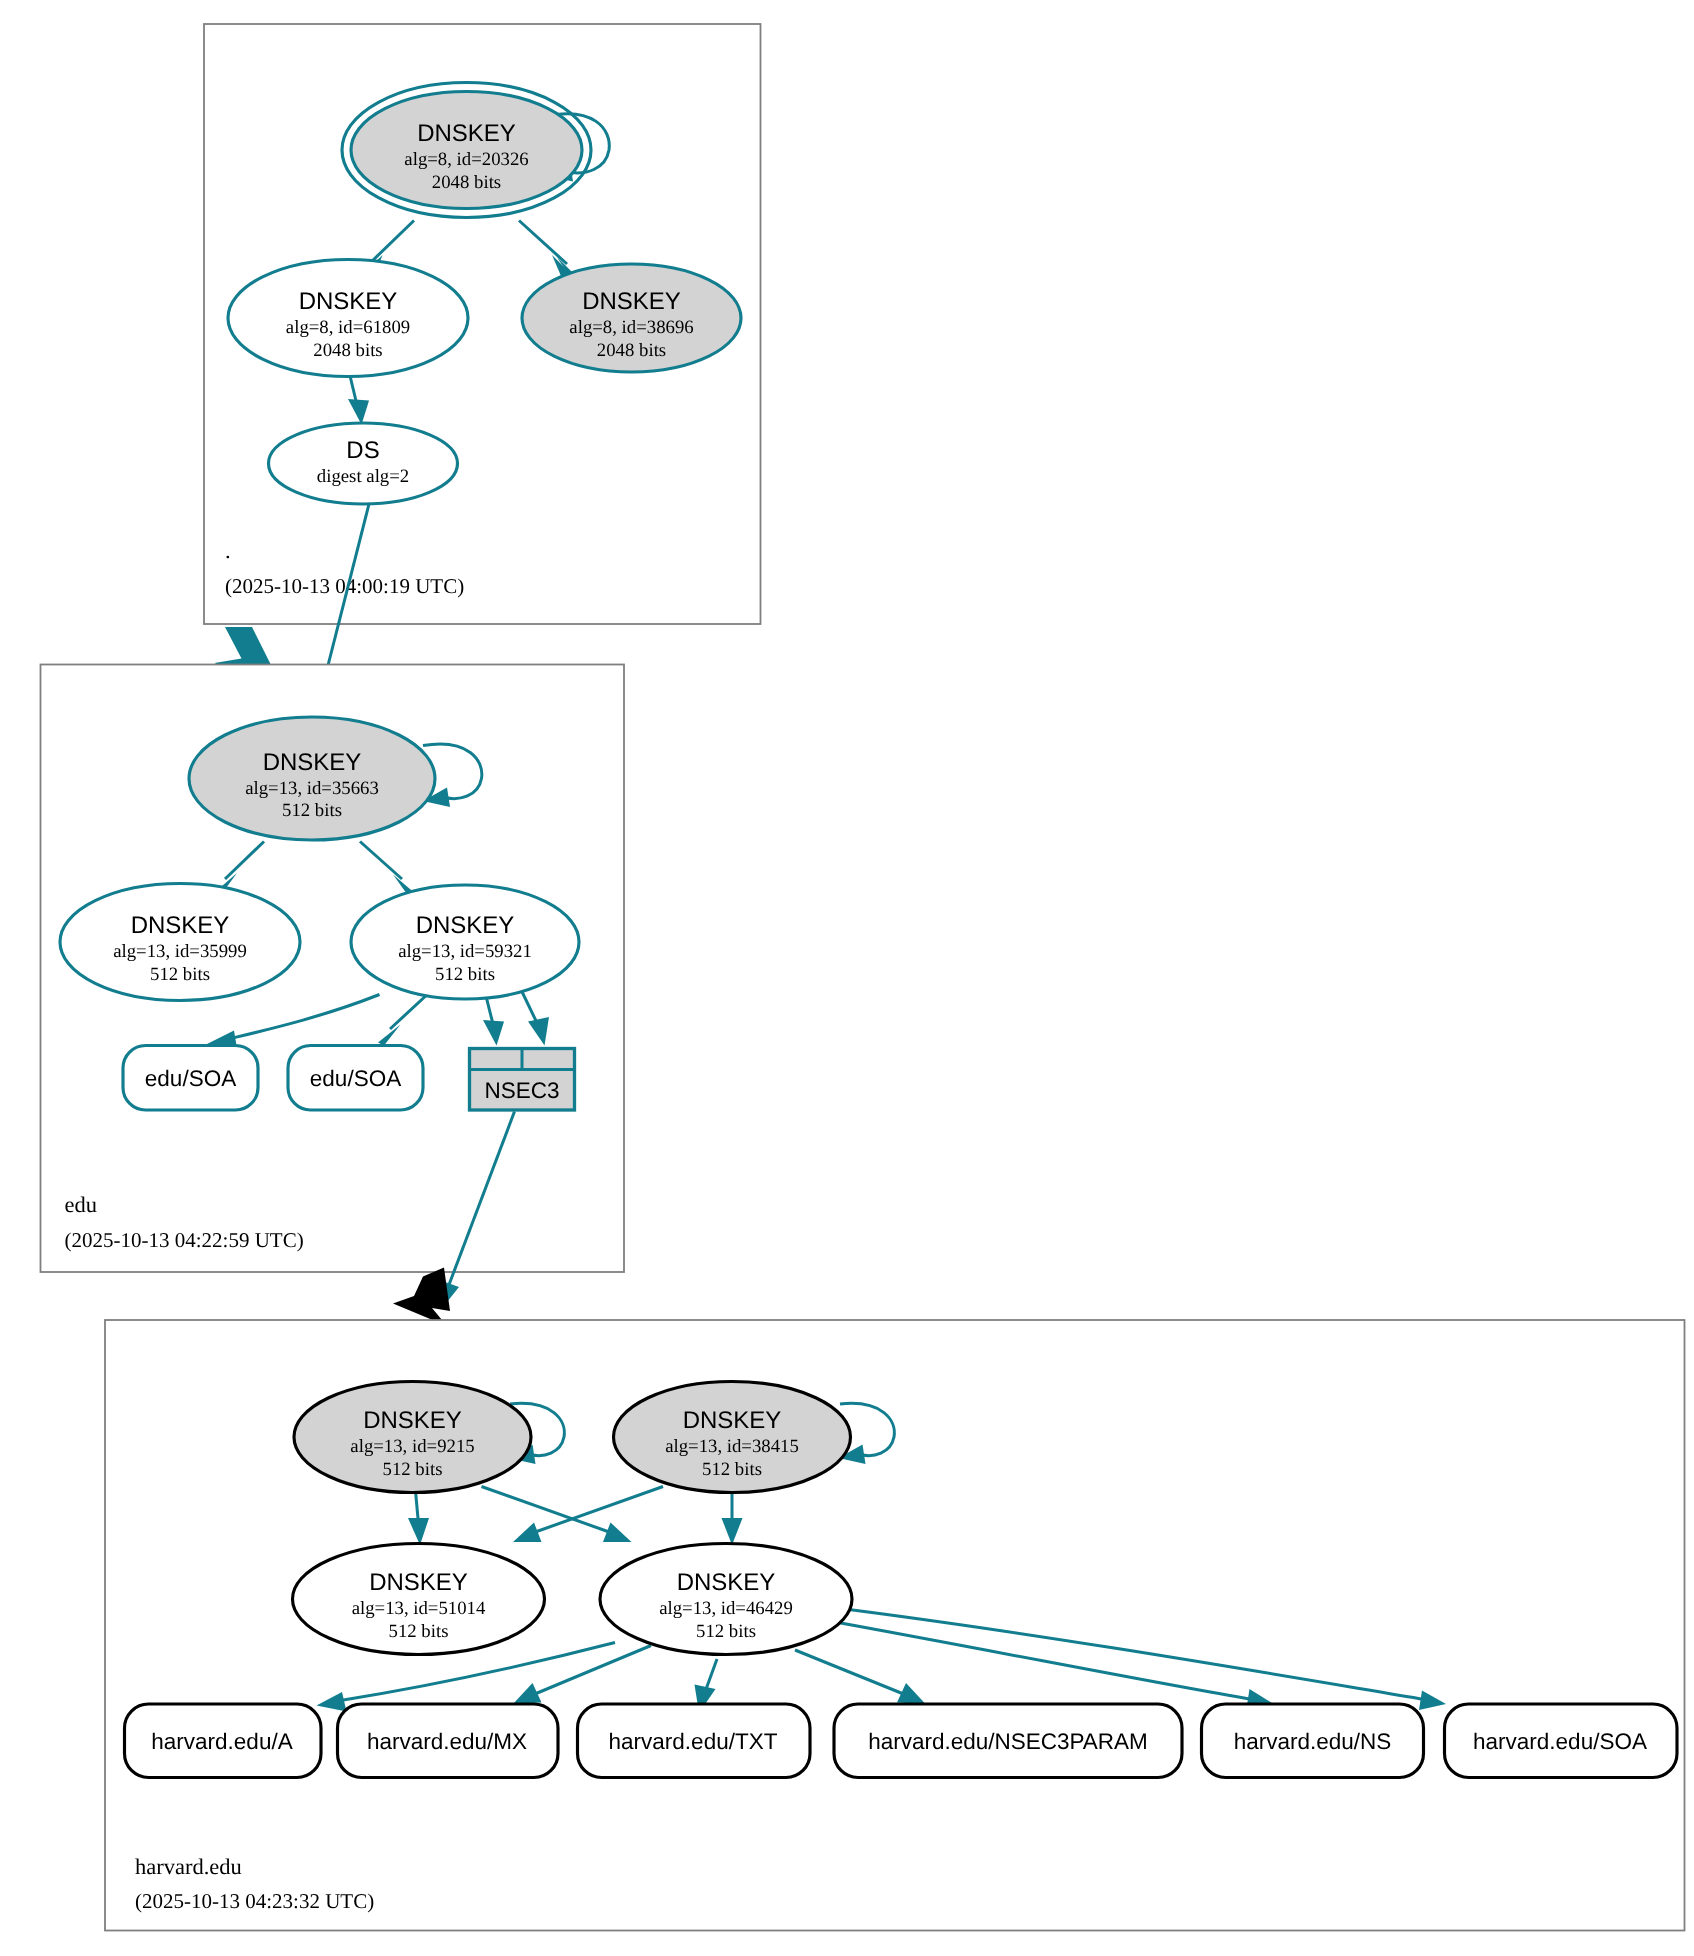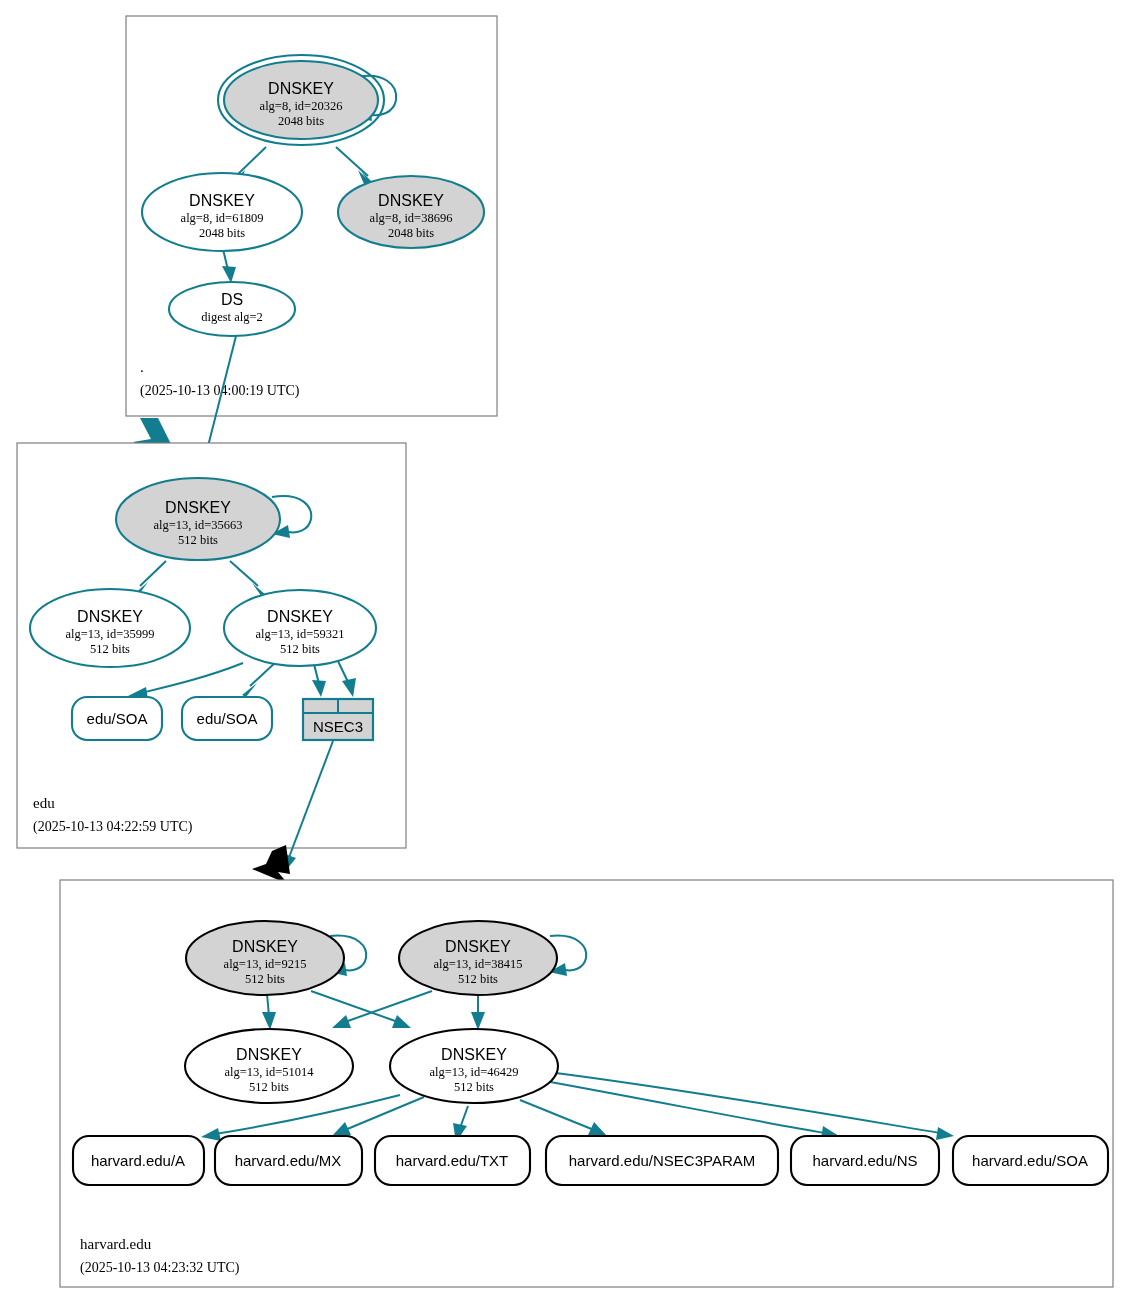--- a/index.html
+++ b/index.html
@@ -10,20 +10,21 @@
   body {
     width: 1129px;
     height: 1304px;
     font-family: "Liberation Sans", sans-serif;
     overflow: hidden;
   }
   #graph-root {
     position: relative;
     width: 928px;
     height: 1304px;
+    margin-left: 10px;
   }
   svg { display: block; }
 
   
   .zone-box {
     fill: #ffffff;
     stroke: #7f7f7f;
     stroke-width: 1.2;
   }
   .zone-name {

